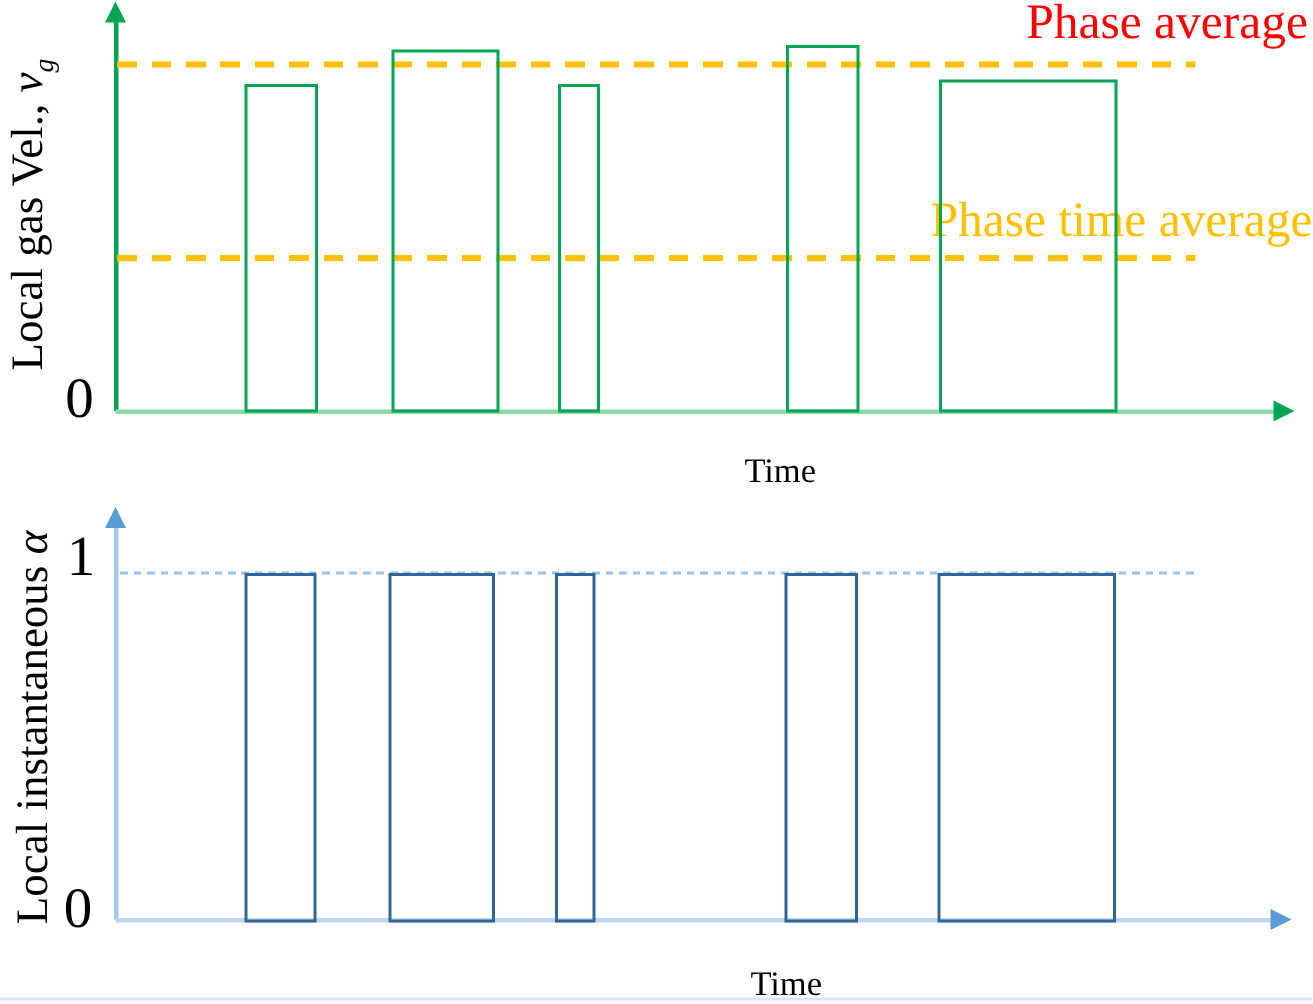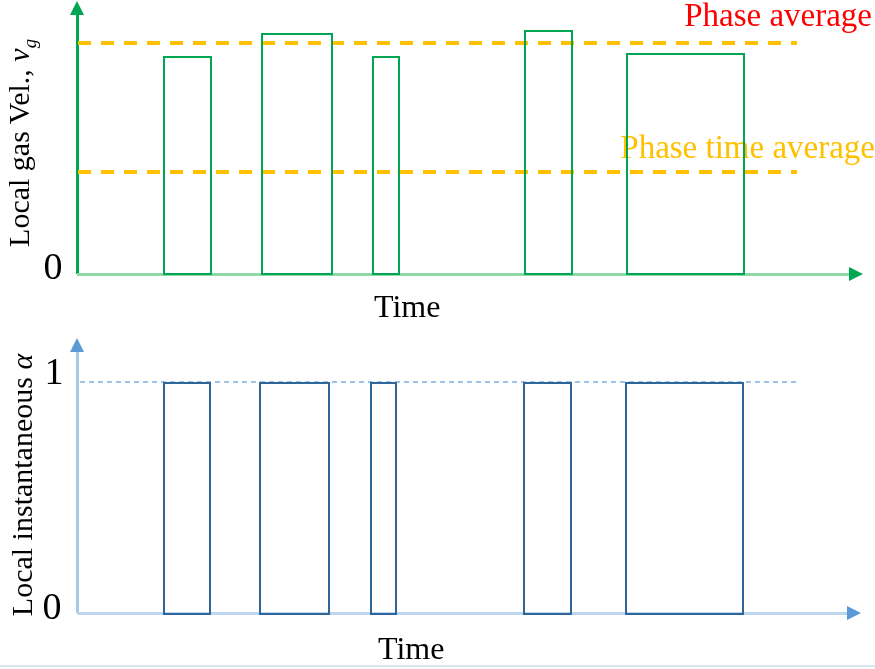--- a/index.html
+++ b/index.html
@@ -28,21 +28,21 @@
   .ylabel i{font-style:italic;}
   .ylabel sub{font-size:0.62em;font-style:italic;}
   .ylabel-top{left:22px;top:143px;}
   .ylabel-bot{left:22px;top:485px;}
   
   .tick{position:absolute;font-size:38px;line-height:1;width:40px;text-align:center;}
   .tick-zero-top{left:33px;top:247px;}
   .tick-one-bot{left:34px;top:352px;}
   .tick-zero-bot{left:32px;top:587px;}
   
-  .xlabel{position:absolute;font-size:32px;line-height:1;width:170px;text-align:left;}
+  .xlabel{position:absolute;font-size:23px;line-height:1;width:170px;text-align:right;margin-top:12px;}
   .xlabel-top{left:374px;top:290px;}
   .xlabel-bot{left:378px;top:632px;}
   
   .anno{position:absolute;font-size:33px;line-height:1.05;white-space:nowrap;}
   .anno-phase{right:3px;top:-2px;color:#FF0000;}
   .anno-simple{right:0px;top:130px;color:#FFC000;}
   
   .layer{position:absolute;left:0;top:0;width:875px;height:669px;pointer-events:none;}
   
   .bottom-strip{position:absolute;left:0;top:664.5px;width:875px;height:2.5px;background:#D9E6F2;}

